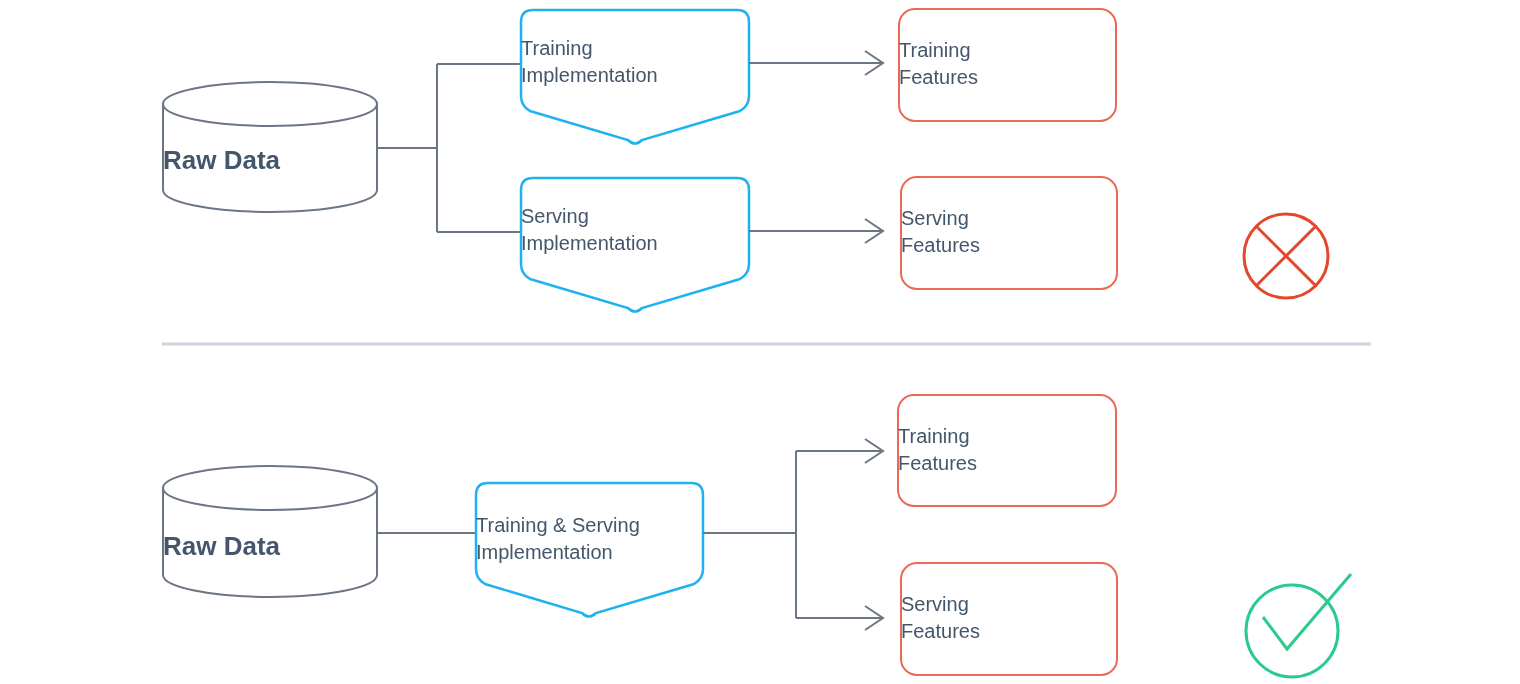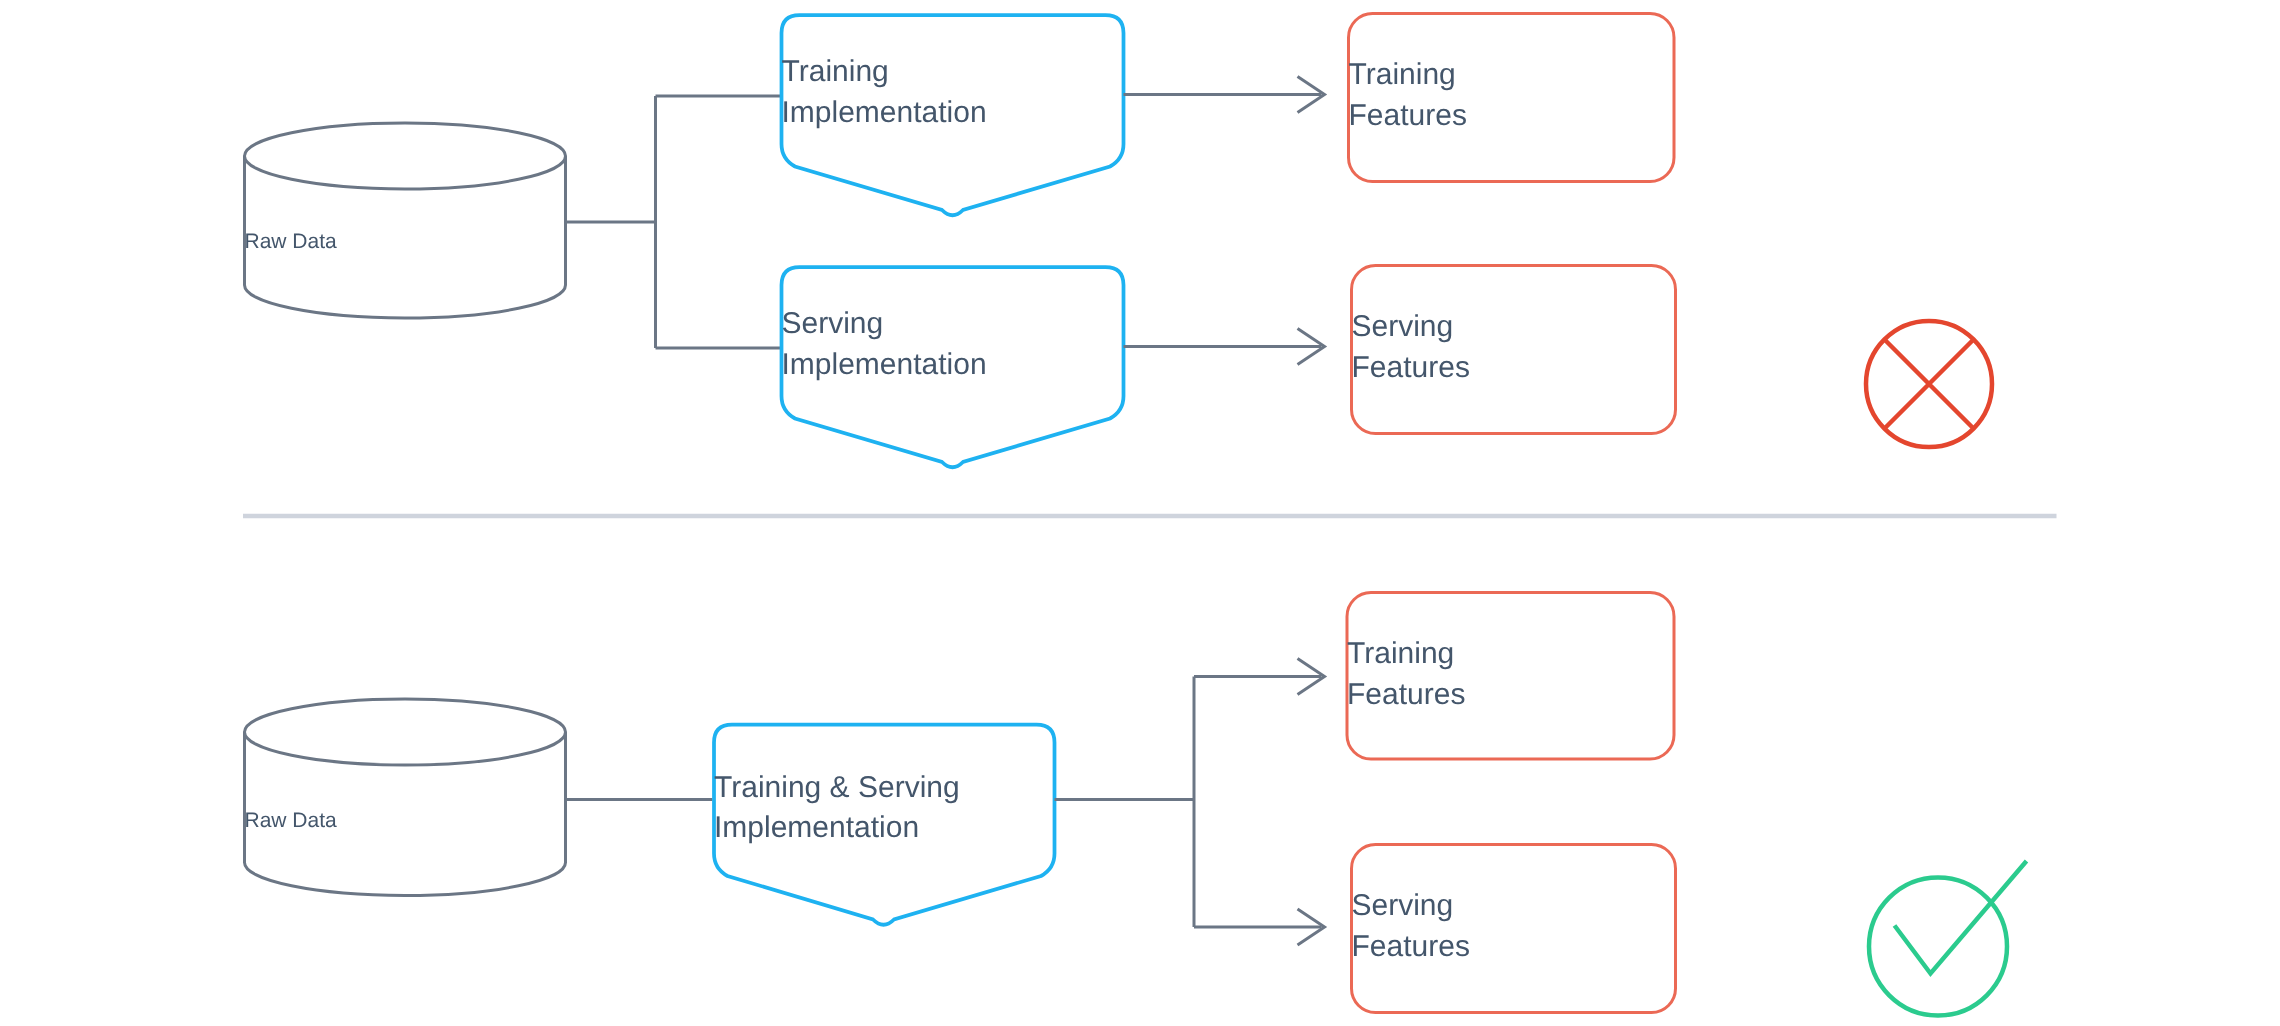--- a/index.html
+++ b/index.html
@@ -13,21 +13,21 @@
   svg{position:absolute;left:0;top:0;}
   .label{
     position:absolute;
     color:var(--text,#44566b);
     text-align:left;
     white-space:pre-line;
     line-height:27px;
     font-size:20px;
     pointer-events:none;
   }
-  .label.big{font-size:14px;line-height:26px;}
+  .label.big{font-size:26px;line-height:26px;font-weight:bold;}
   
   .ln{fill:none;stroke:var(--connector,#6b7685);stroke-width:2;}
   .shield{fill:#ffffff;stroke:var(--process-stroke,#1eb2f1);stroke-width:2.5;}
   .outbox{fill:#ffffff;stroke:var(--output-stroke,#eb6955);stroke-width:2;}
   .err{fill:none;stroke:var(--error,#e4462e);stroke-width:3;}
   .ok{fill:none;stroke:var(--success,#2bcb8e);stroke-width:3;}
   .divider{fill:none;stroke:var(--divider,#cfd4dd);stroke-width:3;}
 </style>
 </head>
 <body>

